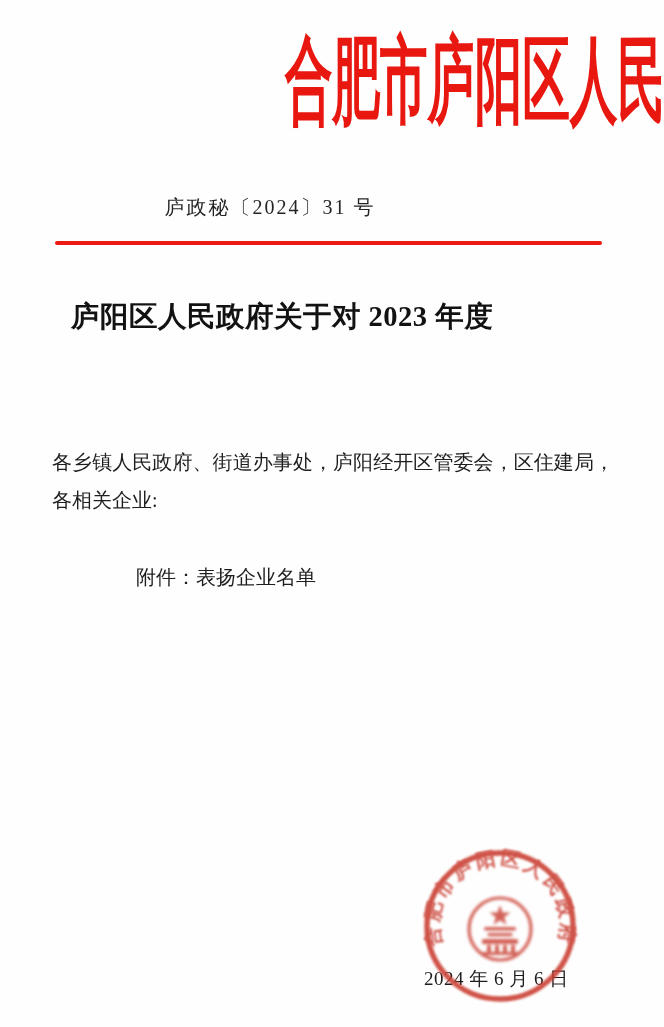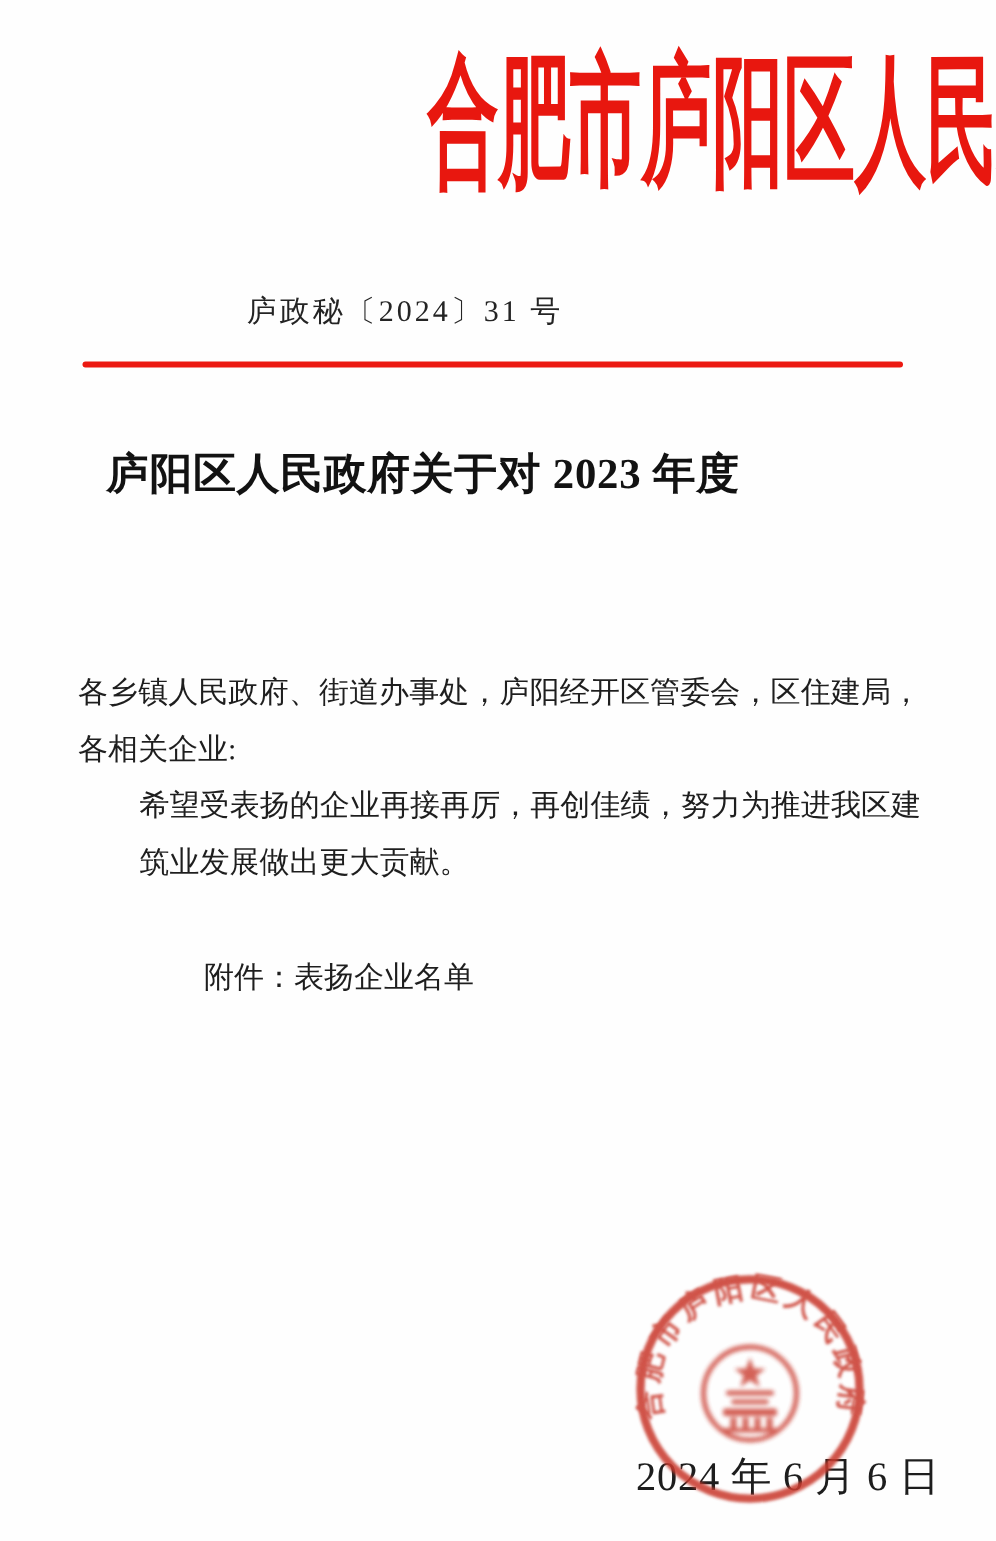--- a/index.html
+++ b/index.html
@@ -98,21 +98,21 @@
     top: 847px;
     width: 158px;
     height: 158px;
     pointer-events: none;
   }
   
   .doc-date {
     position: absolute;
     left: 424px;
     top: 966px;
-    font-size: 27px;
+    font-size: 19px;
     color: #1d1d1d;
     letter-spacing: 0.5px;
   }
 </style>
 </head>
 <body>
 
 <div class="page">
 
   <div class="letterhead">
@@ -122,21 +122,20 @@
   <div class="doc-number">庐政秘〔2024〕31 号</div>
 
   <div class="red-line"></div>
 
   <div class="doc-title">
     <div>庐阳区人民政府关于对 2023 年度</div>
   </div>
 
   <div class="body-text">
     <p>各乡镇人民政府、街道办事处，庐阳经开区管委会，区住建局，各相关企业:</p>
-    <p class="p-block-indent">希望受表扬的企业再接再厉，再创佳绩，努力为推进我区建筑业发展做出更大贡献。</p>
     <p class="attachment-line">附件：表扬企业名单</p>
   </div>
 
   <div class="doc-date">2024 年 6 月 6 日</div>
 
   <div class="seal">
     <svg width="158" height="158" viewBox="0 0 158 158">
       <defs>
         <filter id="ink" x="-20%" y="-20%" width="140%" height="140%">
           <feGaussianBlur stdDeviation="1.1"></feGaussianBlur>

